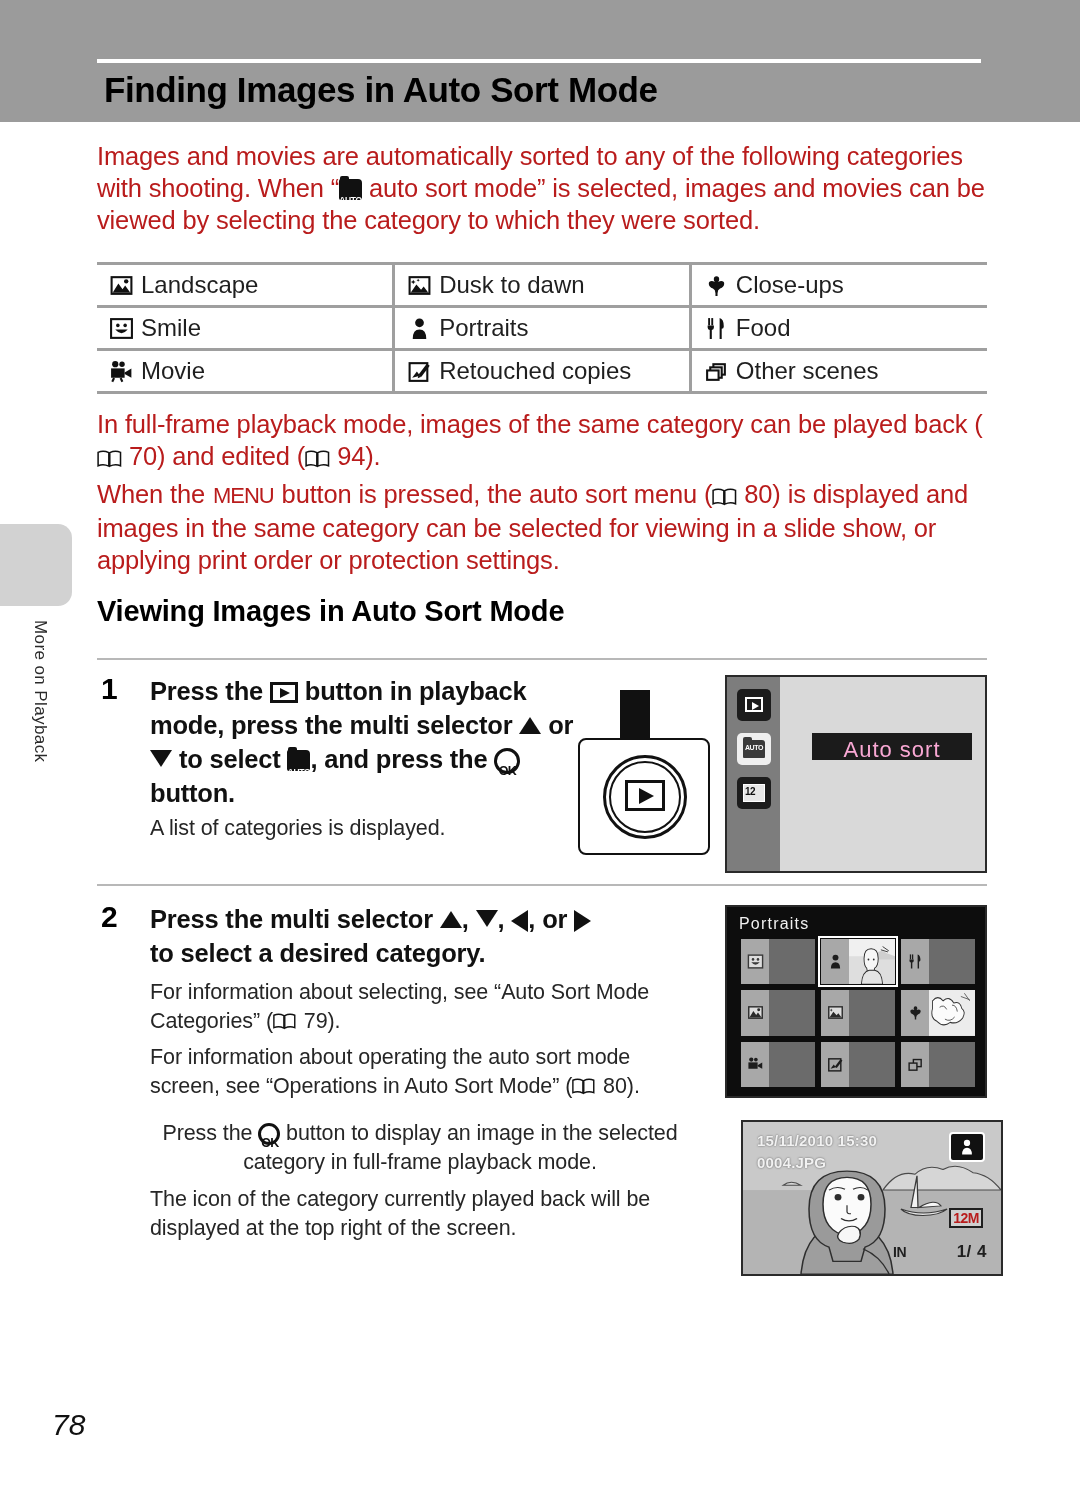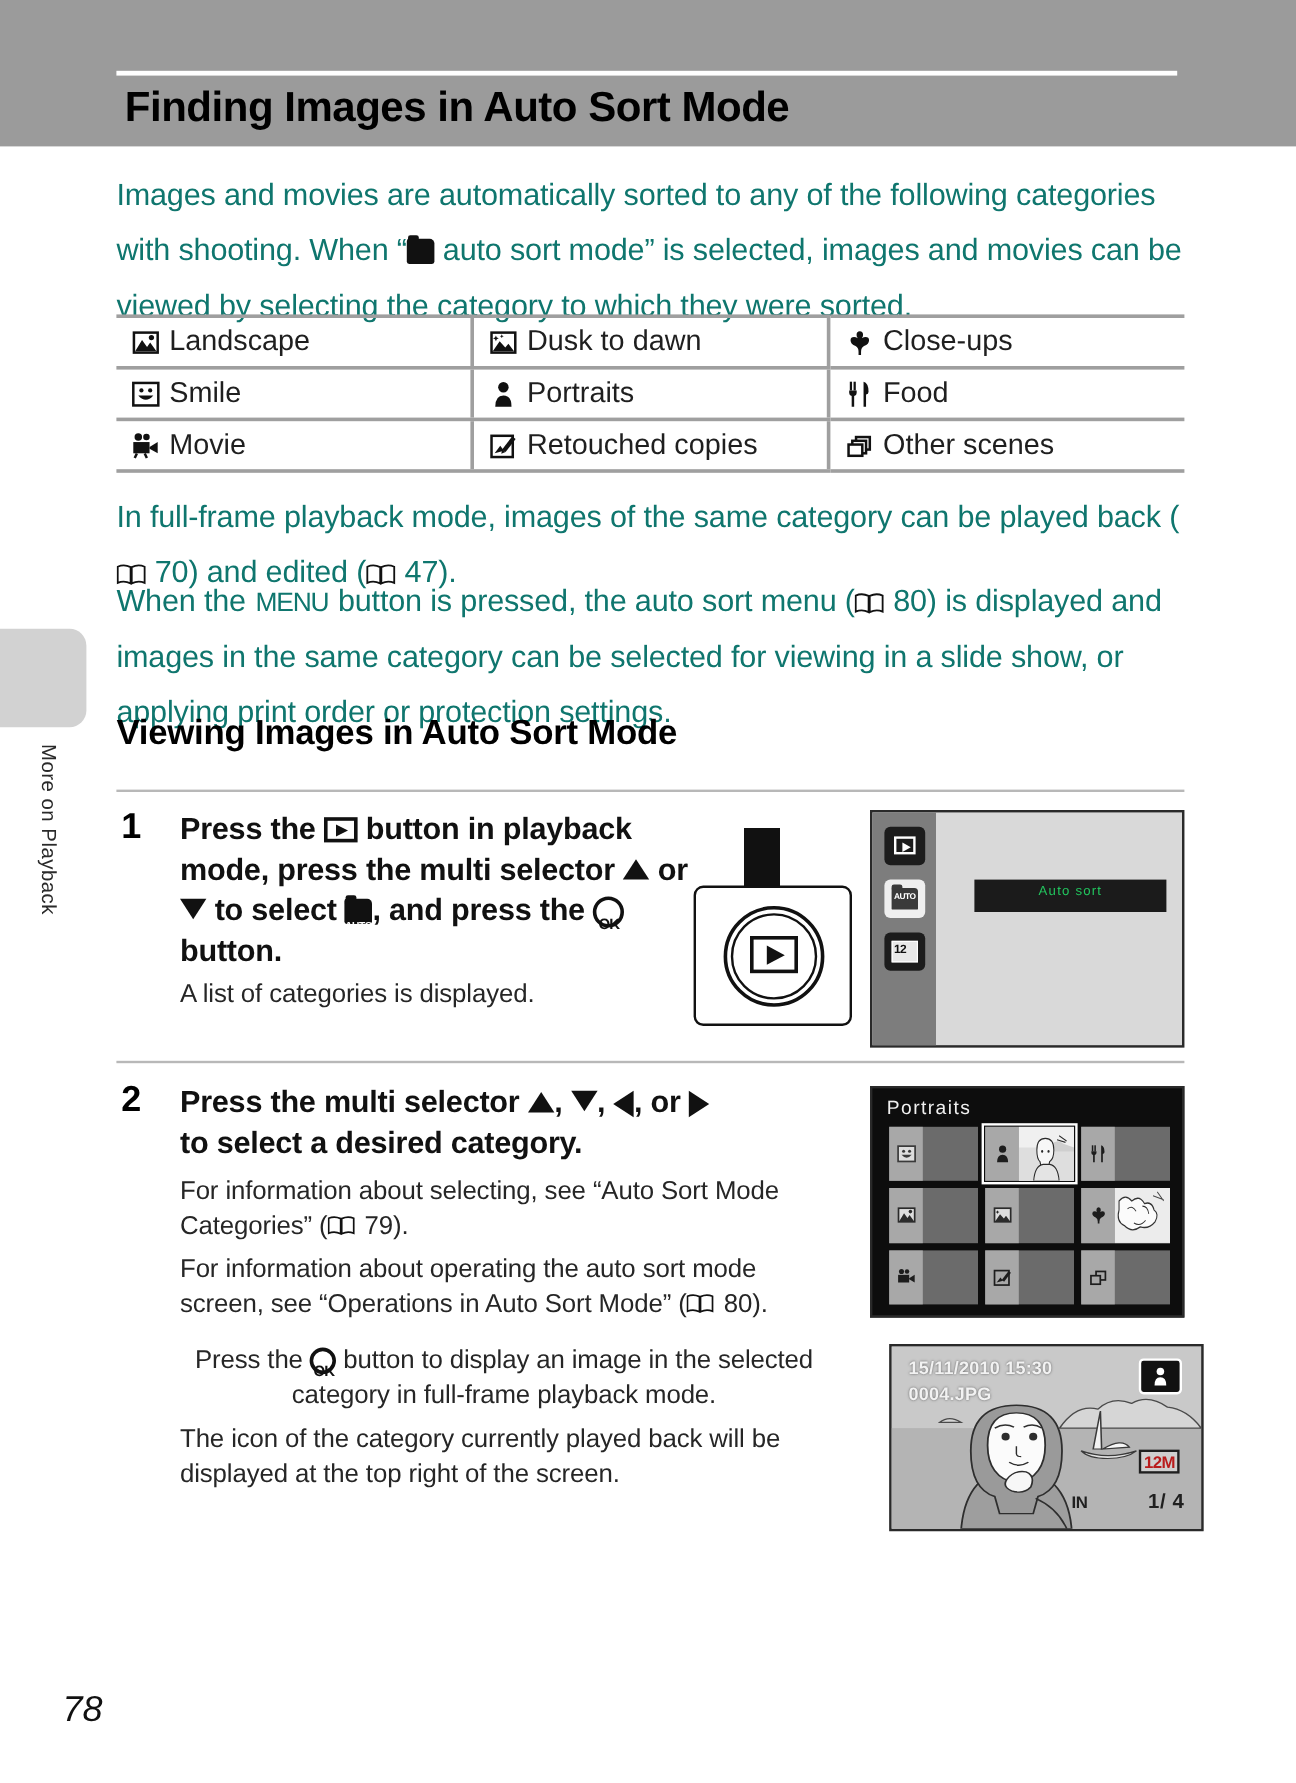--- a/index.html
+++ b/index.html
@@ -41,22 +41,22 @@
     font-size: 17px; color: #2a2a2a;
     writing-mode: vertical-rl;
     letter-spacing: 0.4px;
     white-space: nowrap;
   }
 
   
   .content { position: absolute; left: 97px; top: 0; width: 890px; }
 
   .para {
-    font-size: 25.5px; line-height: 46px;
-    color: #0f766e; letter-spacing: -0.15px;
+    font-size: 25.5px; line-height: 32px;
+    color: #b91c1c; letter-spacing: -0.15px;
   }
   .para.intro { position: absolute; left: 0; top: 140px; width: 890px; }
   .para.p2 { position: absolute; left: 0; top: 408px; width: 890px; }
   .para.p3 { position: absolute; left: 0; top: 478px; width: 890px; }
 
   
   .cat-table {
     position: absolute; left: 0; top: 262px;
     width: 890px; border-collapse: collapse;
   }
@@ -232,21 +232,21 @@
   .mini-date::after {
     content:"12"; position:absolute; left:1px; top:1px;
     font-size: 10px; color:#111; font-weight:bold; letter-spacing:-0.5px;
   }
   .scr1-bar {
     position: absolute; left: 85px; top: 56px; width: 160px; height: 27px;
     background: #1b1b1b;
   }
   .scr1-bar span {
     position: absolute; left: 0; right: 0; top: 4px; text-align: center;
-    color: #22c55e; font-size: 11px; letter-spacing: 1px;
+    color: #f9a8d4; font-size: 22px; letter-spacing: 1px;
   }
 
   
   .scr2 { left: 725px; top: 905px; width: 262px; height: 193px; background: #0d0d0d; }
   .scr2-title {
     position: absolute; left: 12px; top: 8px;
     color: #f0f0f0; font-size: 16px; letter-spacing: 1.2px;
   }
   .grid {
     position: absolute; left: 14px; top: 32px; width: 234px; height: 148px;
@@ -426,21 +426,21 @@
     </tr>
   </tbody>
     </table>
 
   <p class="para p2"><span>In full-frame playback mode, images of the same category can be played back (</span><span class="ico ico-book"><svg width="25" height="19" viewBox="0 0 26 20">
           <path d="M1 3.5 Q6.5 1 12.3 3.8 V18 Q6.5 15.2 1 17.6 Z" fill="#fff" stroke="#111" stroke-width="1.6"></path>
           <path d="M24.6 3.5 Q19.1 1 13.3 3.8 V18 Q19.1 15.2 24.6 17.6 Z" fill="#fff" stroke="#111" stroke-width="1.6"></path>
         </svg></span> <span>70</span><span>) and edited (</span><span class="ico ico-book"><svg width="25" height="19" viewBox="0 0 26 20">
           <path d="M1 3.5 Q6.5 1 12.3 3.8 V18 Q6.5 15.2 1 17.6 Z" fill="#fff" stroke="#111" stroke-width="1.6"></path>
           <path d="M24.6 3.5 Q19.1 1 13.3 3.8 V18 Q19.1 15.2 24.6 17.6 Z" fill="#fff" stroke="#111" stroke-width="1.6"></path>
-        </svg></span> <span>47</span><span>).</span></p>
+        </svg></span> <span>94</span><span>).</span></p>
 
   <p class="para p3"><span>When the </span><span class="ico-menu">MENU</span><span> button is pressed, the auto sort menu (</span><span class="ico ico-book"><svg width="25" height="19" viewBox="0 0 26 20">
           <path d="M1 3.5 Q6.5 1 12.3 3.8 V18 Q6.5 15.2 1 17.6 Z" fill="#fff" stroke="#111" stroke-width="1.6"></path>
           <path d="M24.6 3.5 Q19.1 1 13.3 3.8 V18 Q19.1 15.2 24.6 17.6 Z" fill="#fff" stroke="#111" stroke-width="1.6"></path>
         </svg></span> <span>80</span><span>) is displayed and images in the same category can be selected for viewing in a slide show, or applying print order or protection settings.</span></p>
 
   <div class="sec-head">Viewing Images in Auto Sort Mode</div>
 
   <div class="hr-thin" style="top:658px;"></div>
 

